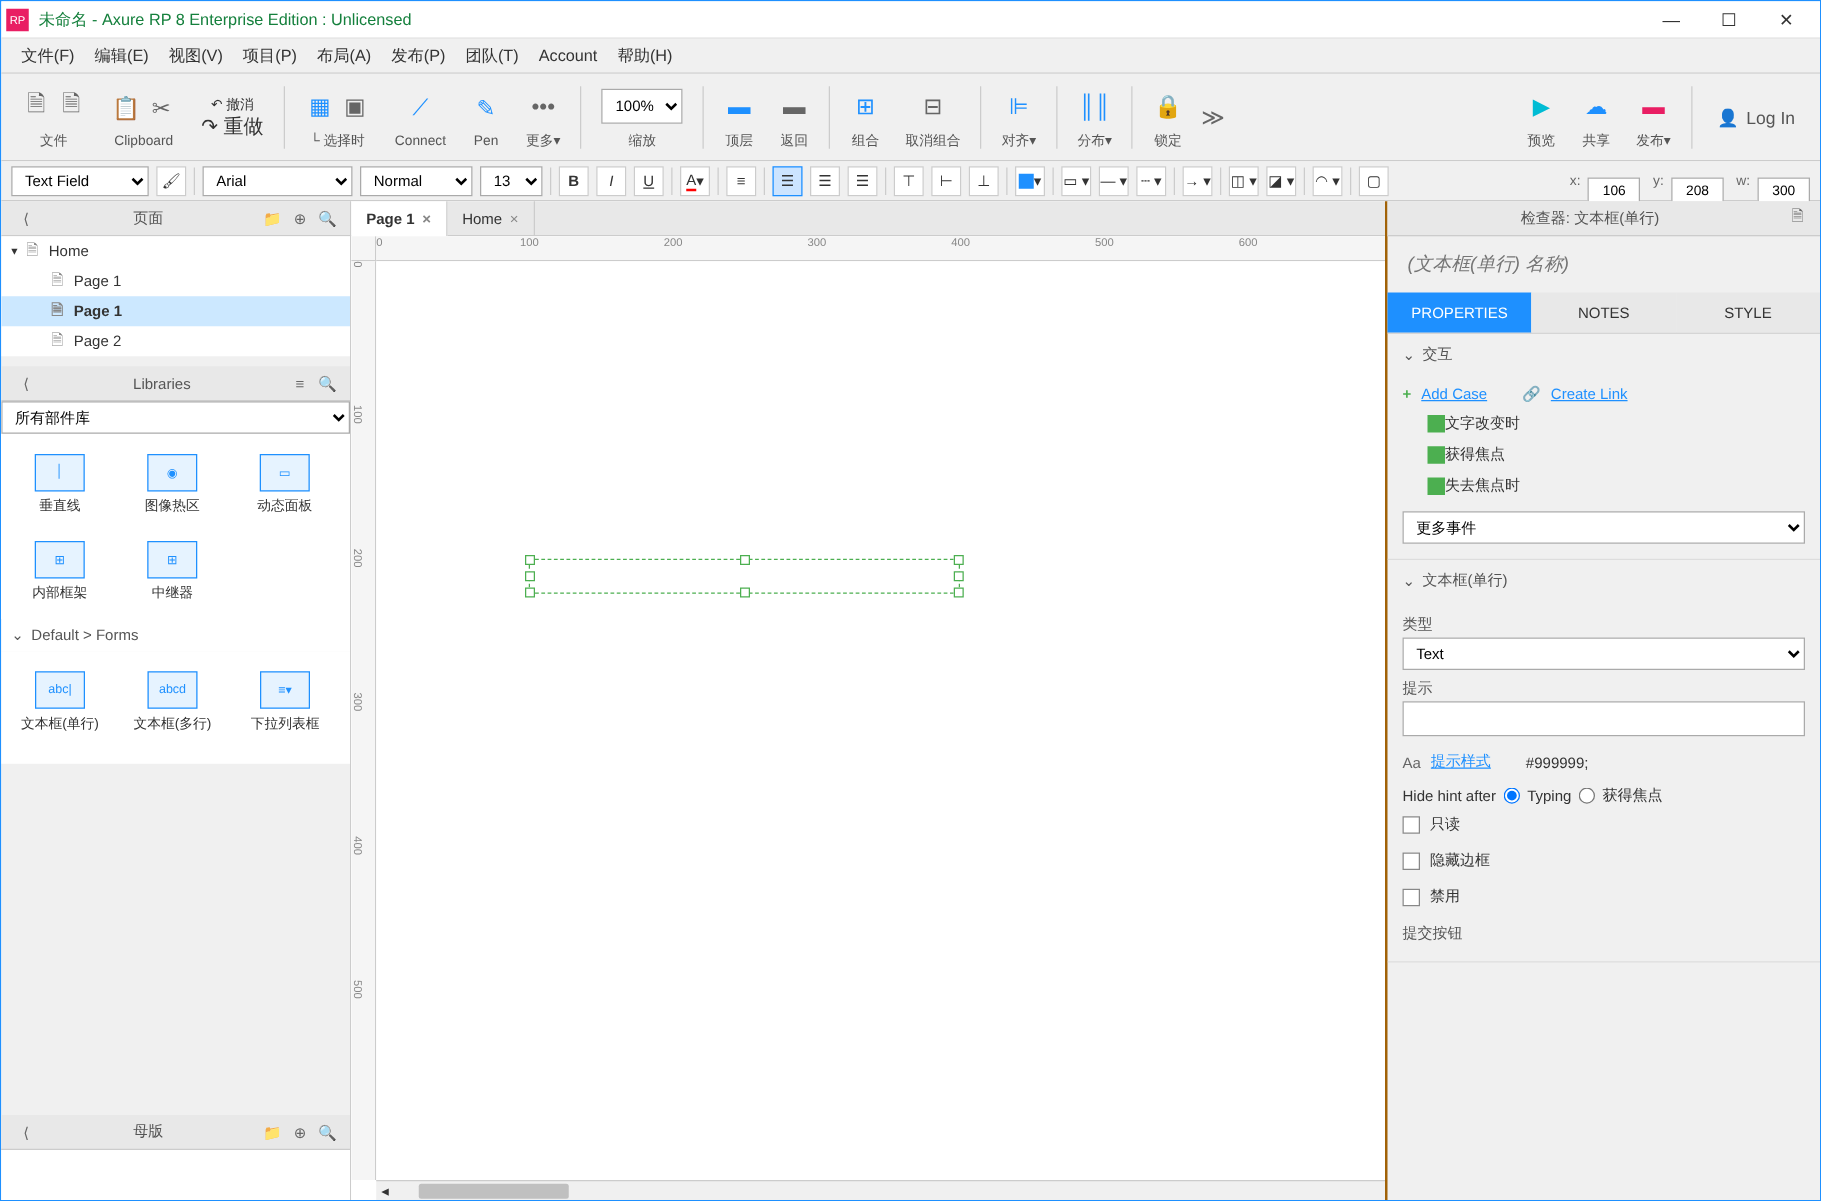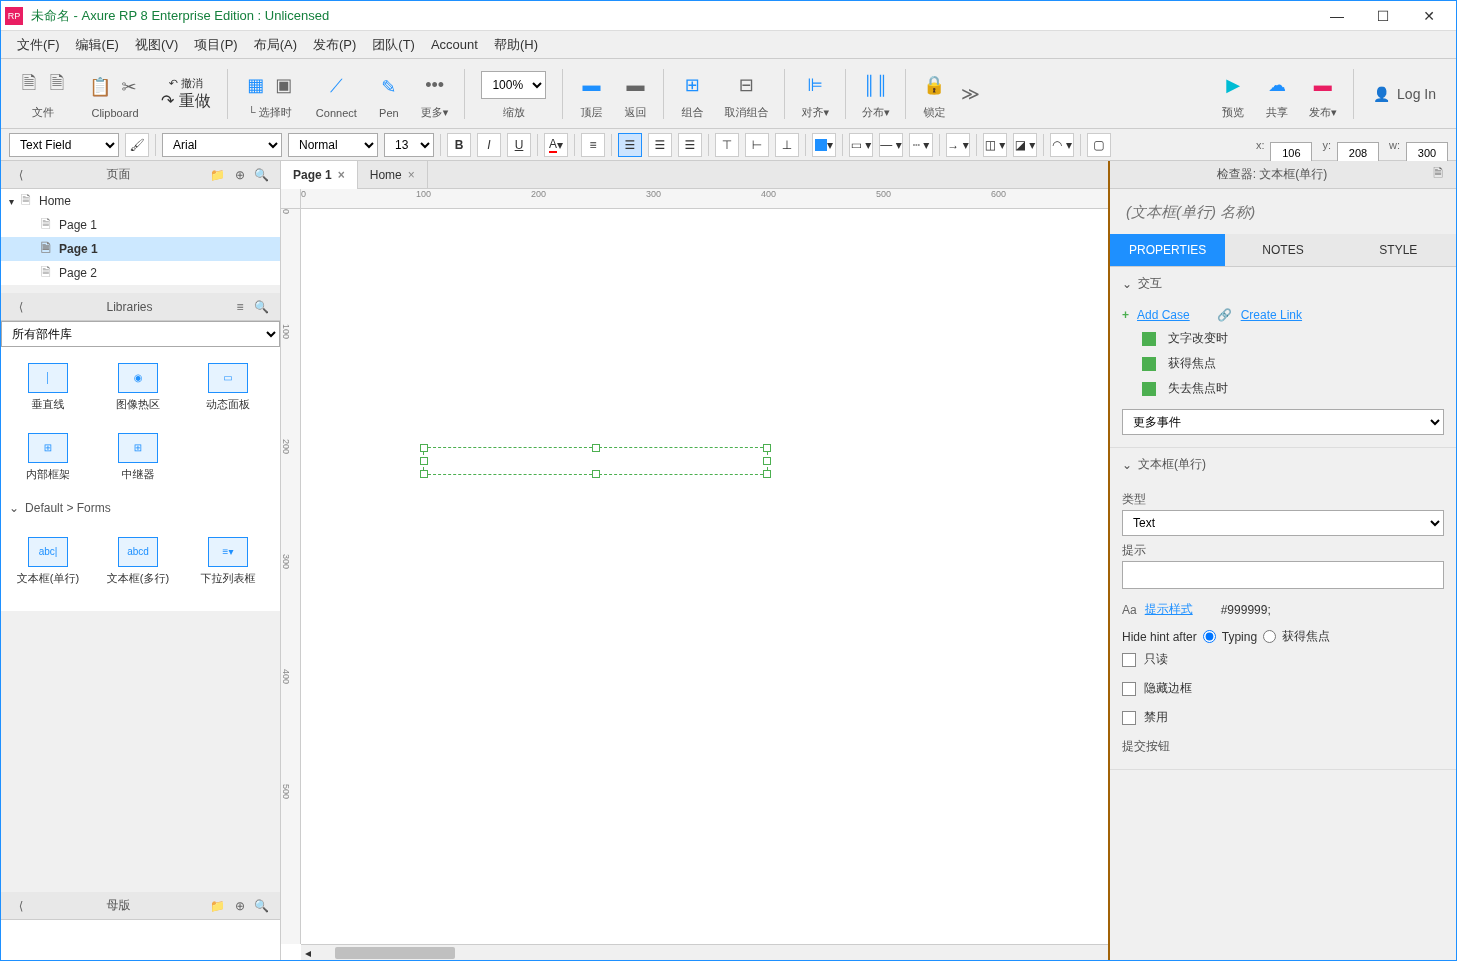--- a/index.html
+++ b/index.html
@@ -76,21 +76,21 @@
 .name-input { margin: 8px 10px; padding: 6px; font-style: italic; color: #999; font-size: 15px; border: none; background: transparent; }
 .prop-tabs { display: flex; border-bottom: 1px solid #ccc; }
 .prop-tab { flex: 1; height: 32px; display: flex; align-items: center; justify-content: center; font-size: 12px; cursor: pointer; background: #e8e8e8; }
 .prop-tab.active { background: #1e90ff; color: #fff; }
 .prop-body { flex: 1; overflow-y: auto; padding: 0; }
 .prop-section { border-bottom: 1px solid #ddd; }
 .prop-sec-header { padding: 8px 12px; font-size: 12px; color: #555; cursor: pointer; display: flex; align-items: center; gap: 6px; }
 .prop-content { padding: 4px 12px 12px; }
 .prop-link { color: #1e90ff; text-decoration: underline; cursor: pointer; font-size: 12px; margin-right: 20px; }
 .prop-row { padding: 4px 0; font-size: 12px; display: flex; align-items: center; gap: 8px; }
-.event-item { padding: 4px 0 4px 20px; font-size: 12px; display: flex; align-items: center; gap: 12px; }
+.event-item { padding: 4px 0 4px 20px; font-size: 12px; display: flex; align-items: center; gap: 0; }
 .event-item .eicon { width: 14px; height: 14px; background: #4caf50; }
 .prop-label { font-size: 12px; color: #555; margin: 6px 0 2px; }
 .prop-select { width: 100%; height: 26px; border: 1px solid #aaa; padding: 2px 6px; font-size: 12px; background: #fff; cursor: pointer; }
 .prop-input { width: 100%; height: 28px; border: 1px solid #aaa; padding: 2px 6px; font-size: 12px; background: #fff; }
 .highlight-box { border: 3px solid #e53935; padding: 6px; margin: 6px 0; }
 .radio-row { display: flex; align-items: center; gap: 6px; font-size: 12px; }
 .checkbox-row { display: flex; align-items: center; gap: 8px; padding: 6px 0; font-size: 12px; }
 .checkbox-row .cb { width: 14px; height: 14px; border: 1px solid #888; background: #fff; }
 .small-icon { font-size: 12px; color: #666; }
 </style>

